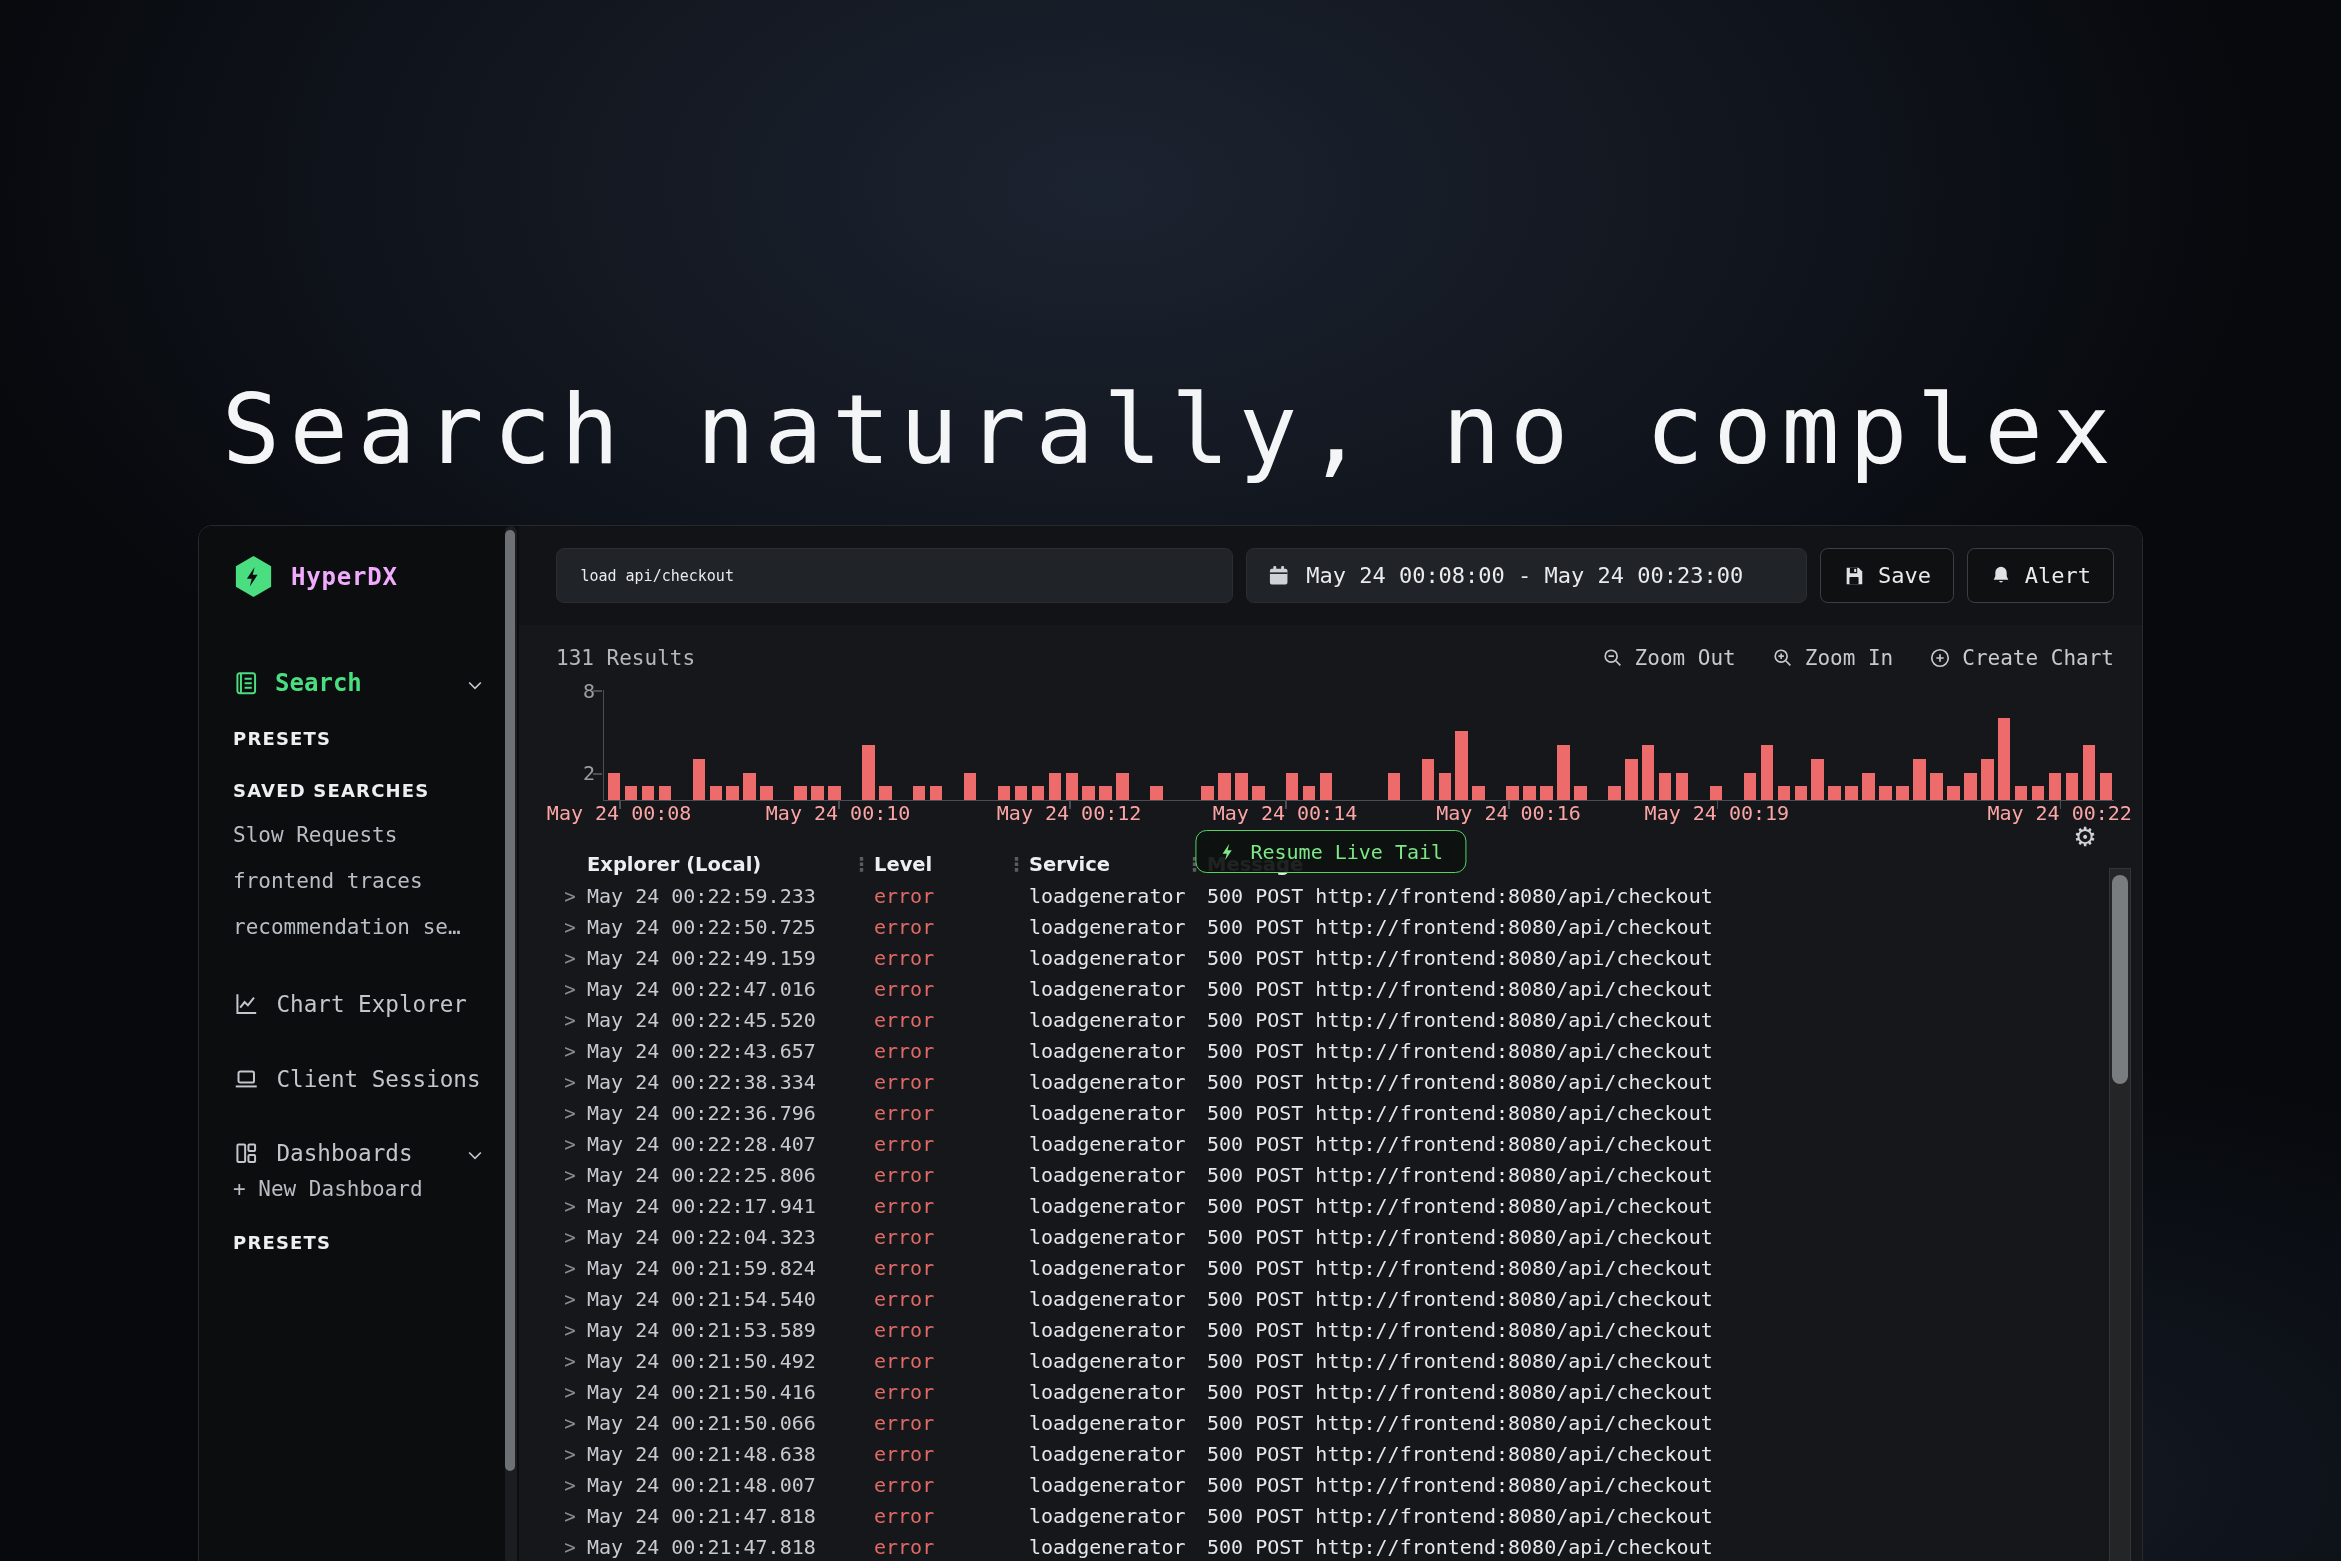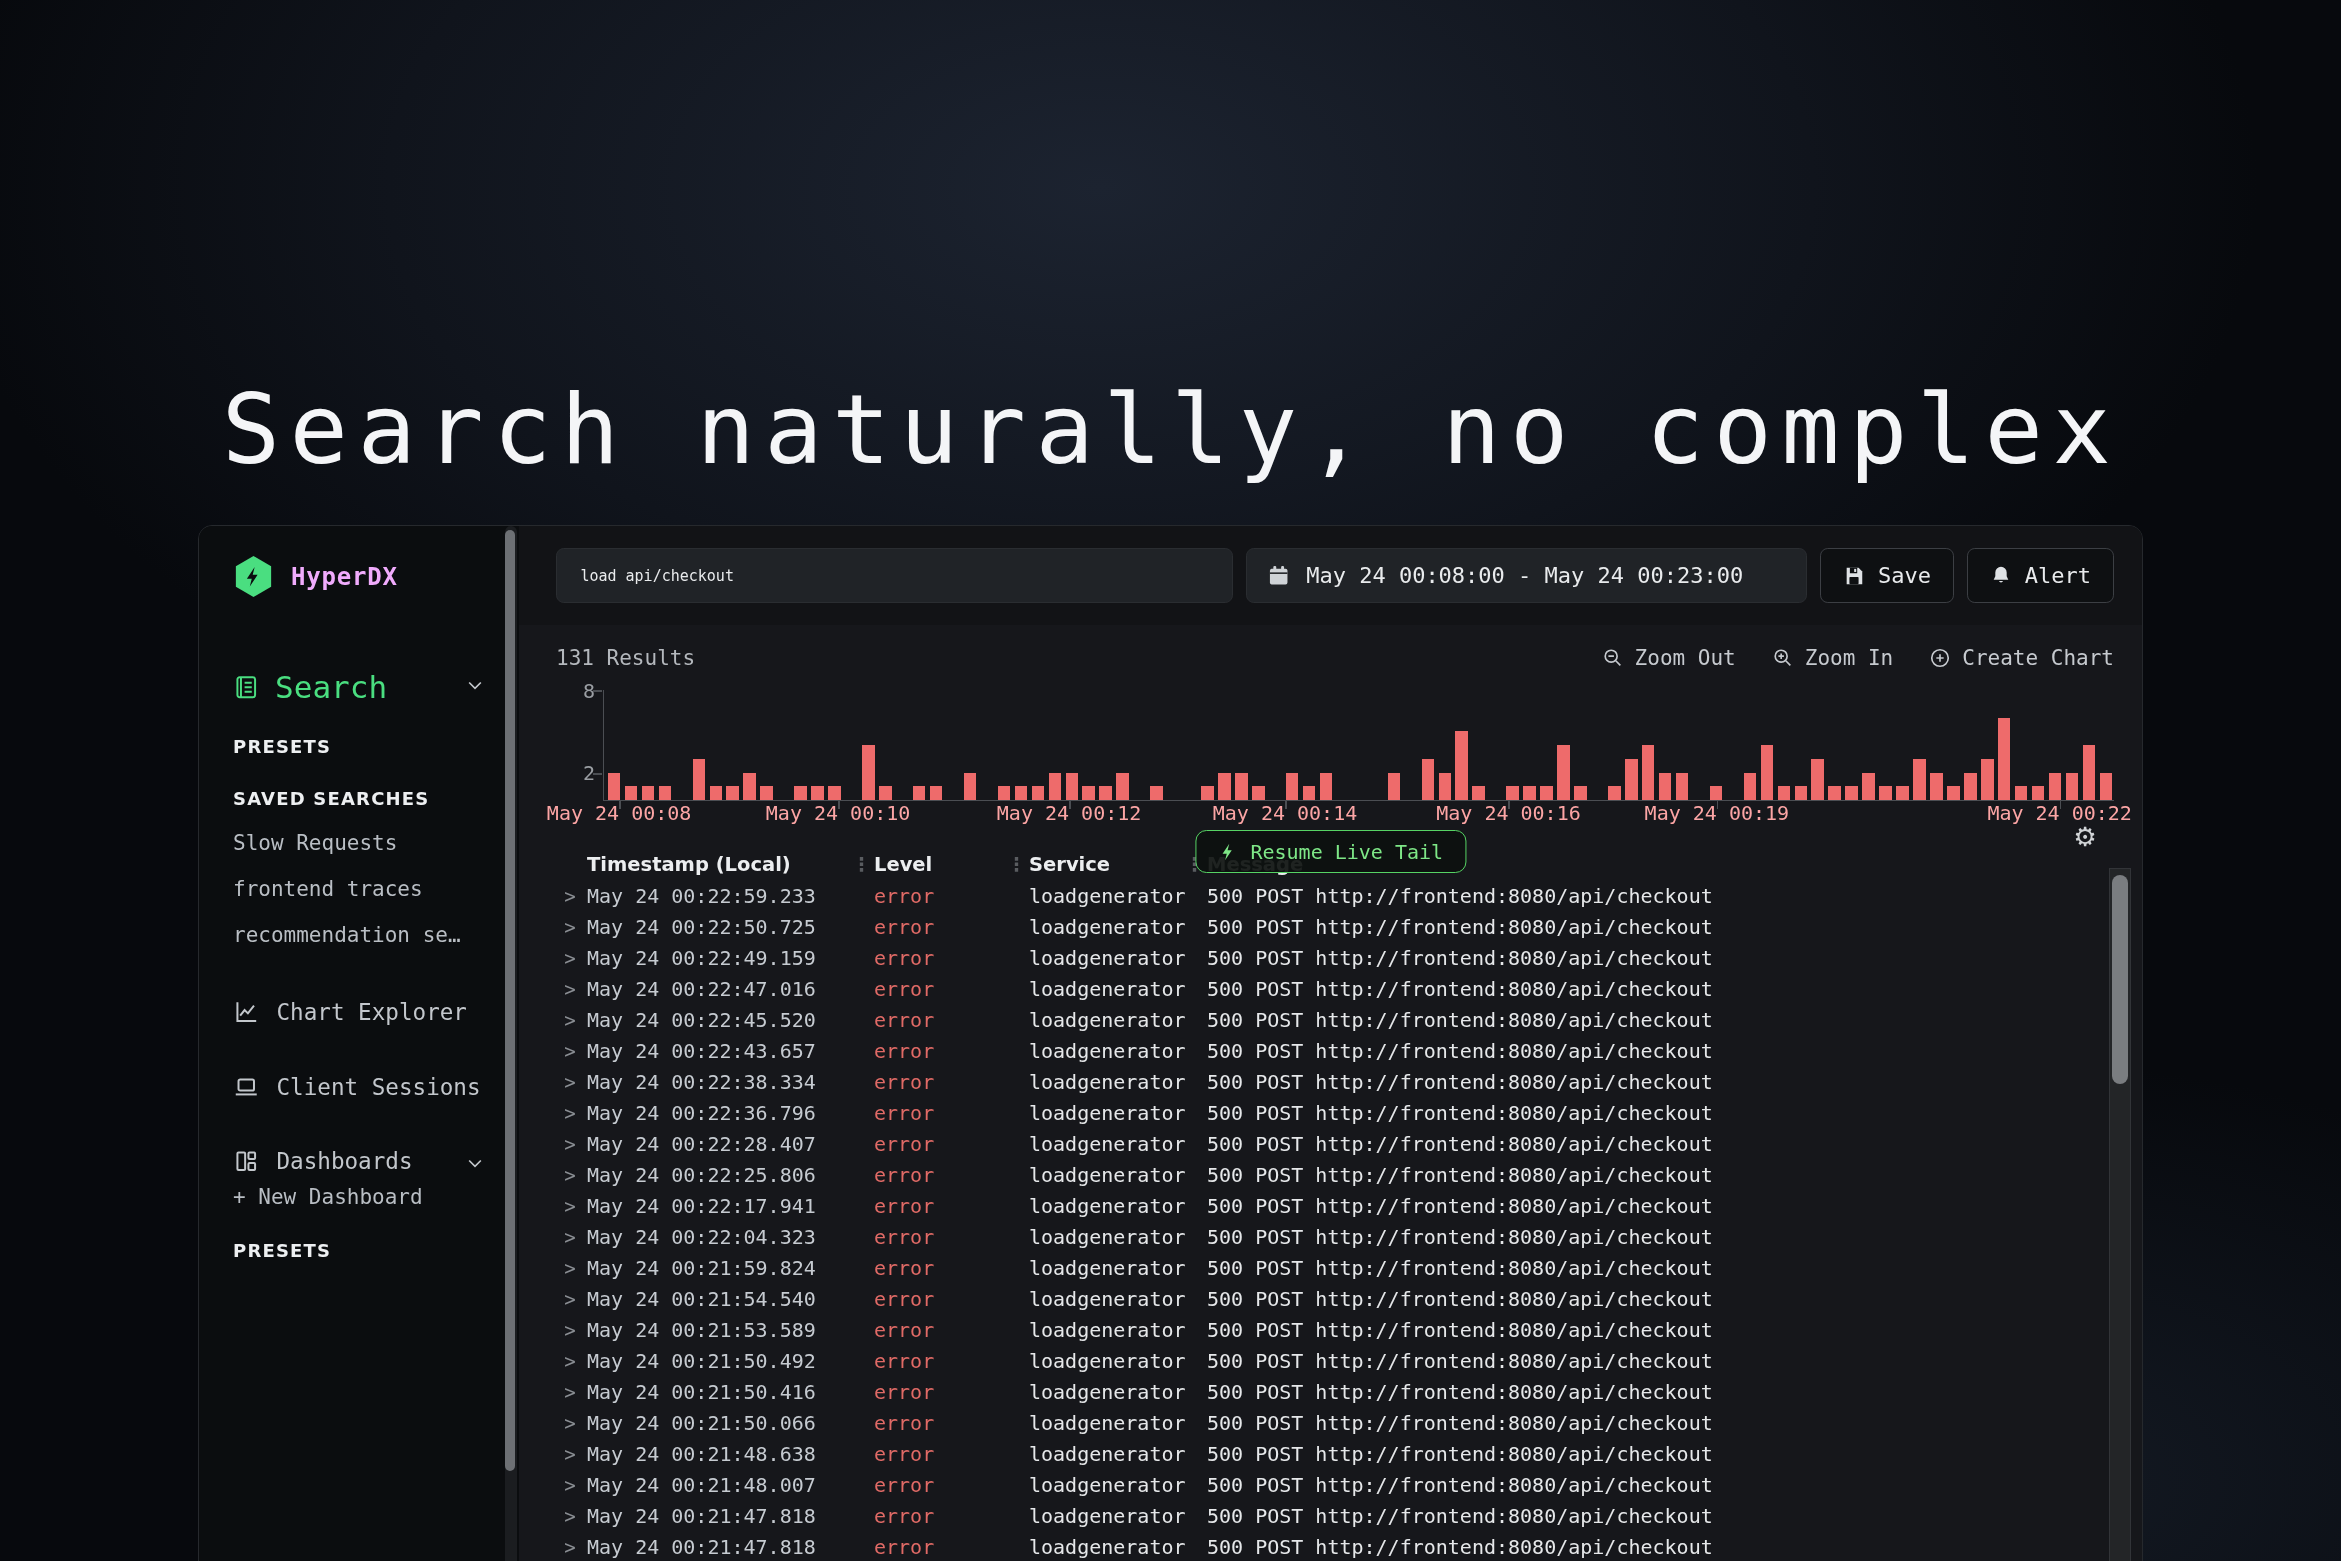--- a/index.html
+++ b/index.html
@@ -46,21 +46,21 @@
   .sb-thumb{position:absolute; right:2.3px; top:3.9px; width:10px; height:941px; background:#6d7074; border-radius:5.5px;}
   .brand{display:flex; align-items:center; gap:17px;}
   .brand-badge{
     width:41px;height:41px; background:var(--accent);
     clip-path:polygon(50% 0,93% 25%,93% 75%,50% 100%,7% 75%,7% 25%);
     display:flex;align-items:center;justify-content:center;
   }
   .brand-badge svg{width:23.4px;height:23.4px}
   .brand-name{font-size:24px;font-weight:bold;color:#f0abfc;letter-spacing:0.8px}
   .sb-search{display:flex;align-items:center;gap:15.6px;margin-top:72px;color:var(--accent);
-    font-size:31px;font-weight:normal;padding-right:31px;position:relative;cursor:pointer}
+    font-size:24px;font-weight:bold;padding-right:31px;position:relative;cursor:pointer}
   .sb-search .chev{position:absolute;right:34px;top:6.2px}
   .sb-label{margin-top:31px;font-size:18px;font-weight:bold;letter-spacing:1.2px;color:#edeff1;
     font-family:"DejaVu Sans","Liberation Sans",sans-serif}
   .sb-list .sb-item{margin-top:22px;font-size:21px;color:var(--dim);cursor:pointer;white-space:nowrap;
     overflow:hidden;text-overflow:ellipsis;max-width:258px}
   .sb-nav{display:flex;align-items:center;gap:17px;font-size:22.6px;color:#c3c7cc;cursor:pointer;
     position:relative;padding-right:31px}
   .sb-nav.mt1{margin-top:52px}.sb-nav.mt2{margin-top:48px}
   .sb-nav .chev{position:absolute;right:34px;top:4.7px}
   .sb-sub{margin-top:10px;font-size:21px;color:var(--dim);cursor:pointer}
@@ -598,21 +598,21 @@
             <path d="M13 2 5 14h5l-2 8 8-12h-5l2-8z" fill="#7ee787"></path>
           </svg>
       </span>
       <span>Resume Live Tail</span>
     </div>
 
     <div class="table">
       <div class="gear">⚙</div>
       <div class="thead">
         <span></span>
-        <span>Timestamp (Local)</span>
+        <span>Explorer (Local)</span>
         <span class="col-div">⋮</span>
         <span>Level</span>
         <span class="col-div">⋮</span>
         <span>Service</span>
         <span class="col-div">⋮</span>
         <span>Message</span>
       </div>
       <div id="tbody">
           <div class="trow">
             <span class="chev">&gt;</span>

